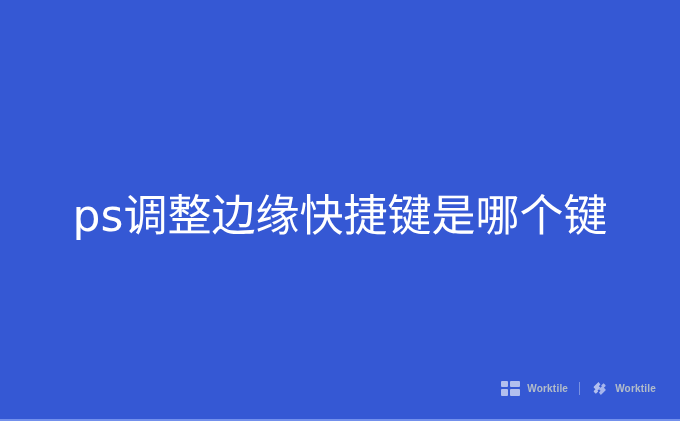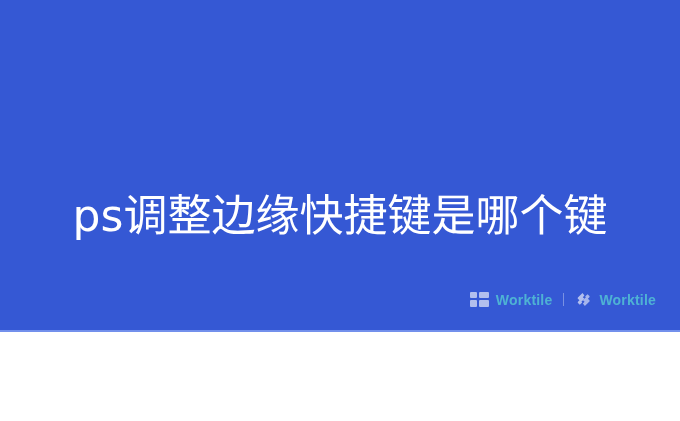--- a/index.html
+++ b/index.html
@@ -10,21 +10,21 @@
   body {
     width: 680px;
     height: 421px;
     overflow: hidden;
     font-family: "Liberation Sans", "DejaVu Sans", sans-serif;
   }
 
   .banner {
     position: relative;
     width: 680px;
-    height: 332px;
+    height: 421px;
     background-color: #3558d4;
     box-sizing: border-box;
     overflow: hidden;
     padding-left: 10px;
   }
 
   
   .bottom-edge {
     position: absolute;
     left: 0;
@@ -68,22 +68,22 @@
     opacity: .62;
   }
 
   .brand {
     display: flex;
     align-items: center;
     gap: 7px;
   }
 
   .brand-name {
-    color: #5eead4;
-    font-size: 14px;
+    color: #fef9c3;
+    font-size: 10px;
     font-weight: 700;
     letter-spacing: .2px;
     line-height: 1;
     white-space: nowrap;
   }
 
   
   .worktile-mark {
     width: 19px;
     height: 15px;

